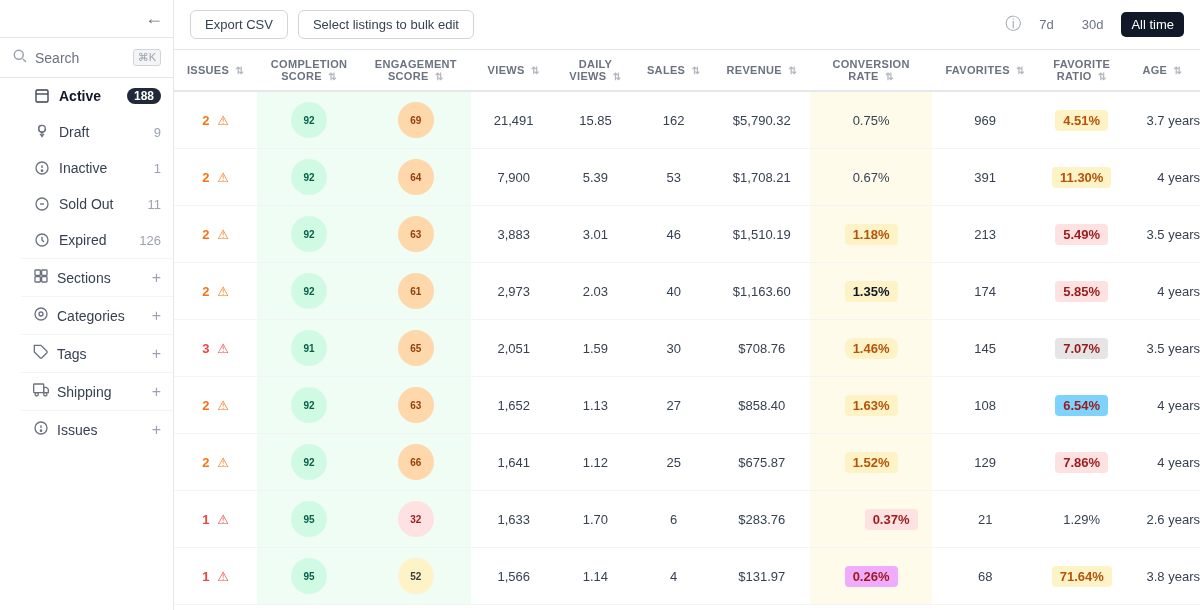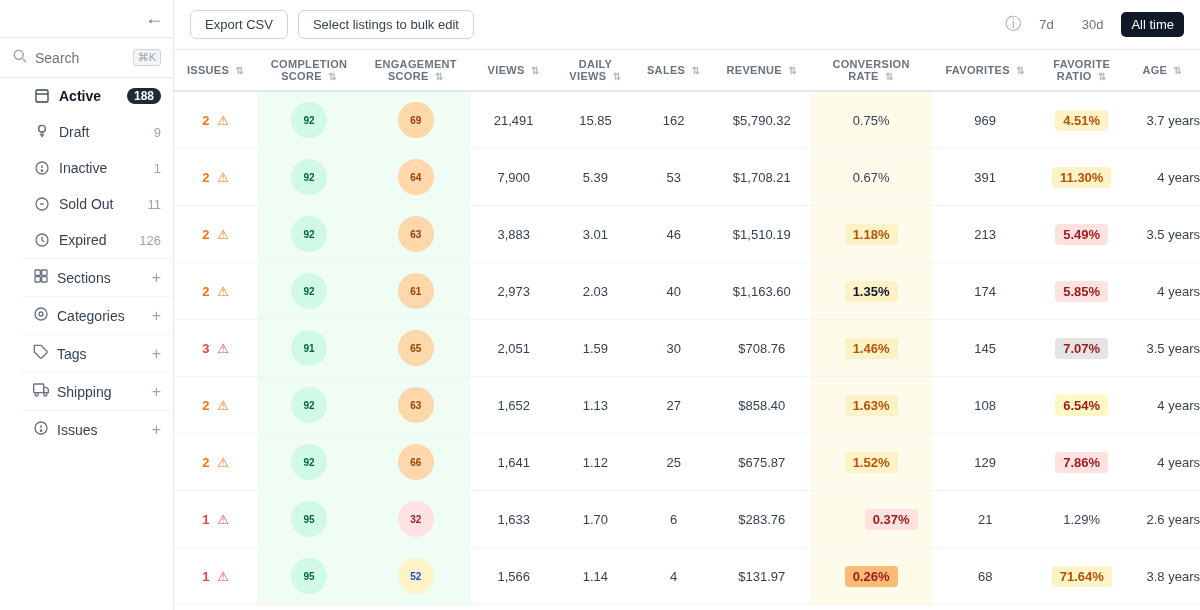--- a/index.html
+++ b/index.html
@@ -141,21 +141,21 @@
       justify-content: center;
       width: 36px;
       height: 36px;
       border-radius: 50%;
       font-weight: 700;
       font-size: 10px;
     }
     .score-green { background: #d1fae5; color: #065f46; }
     .score-orange { background: #fed7aa; color: #92400e; }
     .score-red { background: #fee2e2; color: #991b1b; }
-    .score-yellow { background: #fef3c7; color: #1d4ed8; }
+    .score-yellow { background: #fef3c7; color: #404040; }
 
     .age-cell { color: #374151; text-align: right; padding-right: 0; }
 
     tbody tr td:nth-child(3) { background: #f0fdf4; }
     tbody tr td:nth-child(8) { background: #fffbeb; }
 
     .back-btn { color: #6b7280; cursor: pointer; font-size: 18px; }
   </style>
 </head>
 <body>
@@ -432,21 +432,21 @@
         <span class="score-circle score-green">91</span>
       </td>
       <td>
         <span class="score-circle score-orange">65</span>
       </td>
       <td>2,051</td>
       <td>1.59</td>
       <td>30</td>
       <td>$708.76</td>
       <td style="background:#fffbeb;">
-        <span style="color:#b45309; background:#fef3c7; padding:3px 8px; border-radius:0; font-weight:600;">1.46%</span>
+        <span style="color:#b45309; background:#fef3c7; padding:3px 8px; border-radius:8px; font-weight:600;">1.46%</span>
       </td>
       <td>145</td>
       <td>
         <span style="color:#991b1b; background:#e5e5e5; padding:3px 8px; border-radius:4px; font-weight:600;">7.07%</span>
       </td>
       <td class="age-cell">3.5 years</td>
     </tr>
           <tr>
       <td>
         <span style="color:#f97316; font-weight:700; margin-right:4px;">2</span>
@@ -460,21 +460,21 @@
       </td>
       <td>1,652</td>
       <td>1.13</td>
       <td>27</td>
       <td>$858.40</td>
       <td style="background:#fffbeb;">
         <span style="color:#b45309; background:#fef3c7; padding:3px 8px; border-radius:4px; font-weight:600;">1.63%</span>
       </td>
       <td>108</td>
       <td>
-        <span style="color:#991b1b; background:#fef9c3; padding:3px 8px; border-radius:4px; font-weight:600;text-align:center;">6.54%</span>
+        <span style="color:#991b1b; background:#7dd3fc; padding:3px 8px; border-radius:4px; font-weight:600;text-align:center;">6.54%</span>
       </td>
       <td class="age-cell">4 years</td>
     </tr>
           <tr>
       <td>
         <span style="color:#f97316; font-weight:700; margin-right:4px;">2</span>
         <span style="color:#f97316; font-size:13px;">⚠</span>
       </td>
       <td style="background:#f0fdf4;">
         <span class="score-circle score-green">92</span>
@@ -528,21 +528,21 @@
         <span class="score-circle score-green">95</span>
       </td>
       <td>
         <span class="score-circle score-yellow">52</span>
       </td>
       <td>1,566</td>
       <td>1.14</td>
       <td>4</td>
       <td>$131.97</td>
       <td style="background:#fffbeb;">
-        <span style="color:#991b1b; background:#fdba74; padding:3px 8px; border-radius:4px; font-weight:600;">0.26%</span>
+        <span style="color:#991b1b; background:#f0abfc; padding:3px 8px; border-radius:4px; font-weight:600;">0.26%</span>
       </td>
       <td>68</td>
       <td>
         <span style="color:#b45309; background:#fef3c7; padding:3px 8px; border-radius:4px; font-weight:600;">71.64%</span>
       </td>
       <td class="age-cell">3.8 years</td>
     </tr>
         </tbody>
     </table>
   </div>

